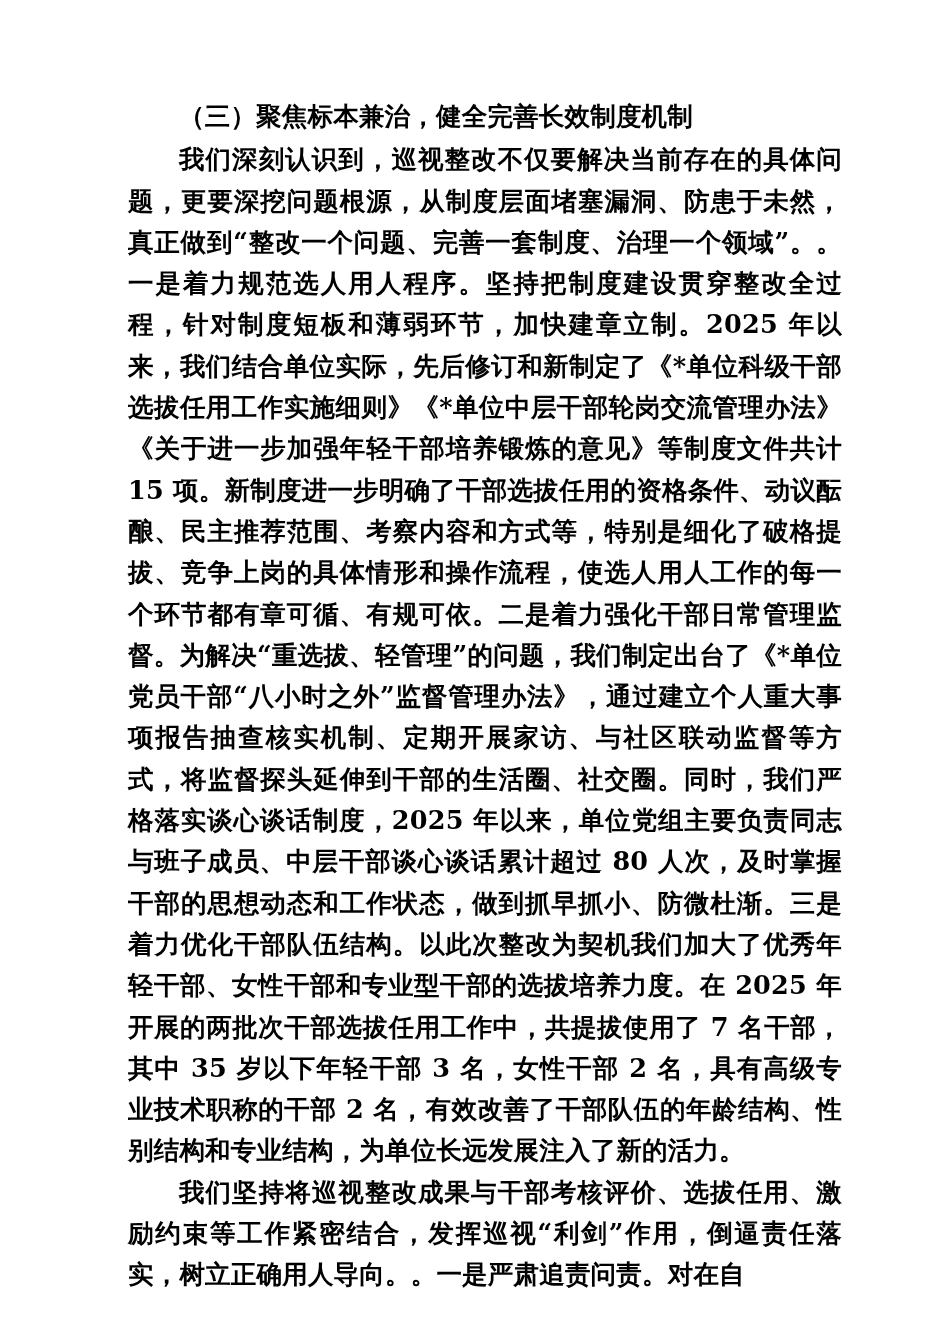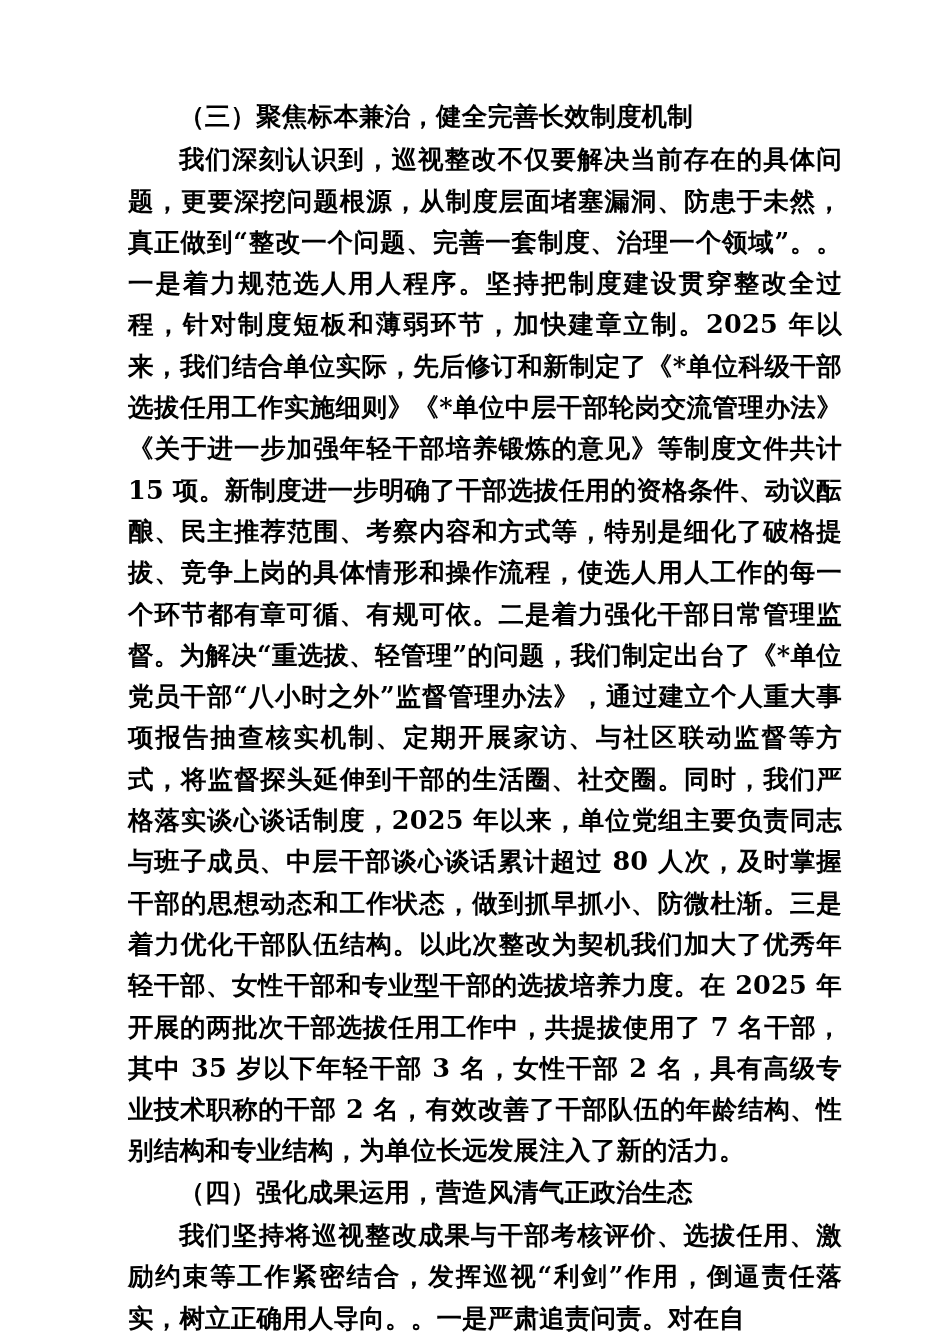--- a/index.html
+++ b/index.html
@@ -42,16 +42,15 @@
     font-weight: bold;
   }
 </style>
 </head>
 <body>
 
 <div class="page">
   <div class="doc-body">
     <p class="heading">（三）聚焦标本兼治，健全完善长效制度机制</p>
     <p class="para">我们深刻认识到，巡视整改不仅要解决当前存在的具体问题，更要深挖问题根源，从制度层面堵塞漏洞、防患于未然，真正做到“整改一个问题、完善一套制度、治理一个领域”。。一是着力规范选人用人程序。坚持把制度建设贯穿整改全过程，针对制度短板和薄弱环节，加快建章立制。2025 年以来，我们结合单位实际，先后修订和新制定了《*单位科级干部选拔任用工作实施细则》《*单位中层干部轮岗交流管理办法》《关于进一步加强年轻干部培养锻炼的意见》等制度文件共计 15 项。新制度进一步明确了干部选拔任用的资格条件、动议酝酿、民主推荐范围、考察内容和方式等，特别是细化了破格提拔、竞争上岗的具体情形和操作流程，使选人用人工作的每一个环节都有章可循、有规可依。二是着力强化干部日常管理监督。为解决“重选拔、轻管理”的问题，我们制定出台了《*单位党员干部“八小时之外”监督管理办法》，通过建立个人重大事项报告抽查核实机制、定期开展家访、与社区联动监督等方式，将监督探头延伸到干部的生活圈、社交圈。同时，我们严格落实谈心谈话制度，2025 年以来，单位党组主要负责同志与班子成员、中层干部谈心谈话累计超过 80 人次，及时掌握干部的思想动态和工作状态，做到抓早抓小、防微杜渐。三是着力优化干部队伍结构。以此次整改为契机我们加大了优秀年轻干部、女性干部和专业型干部的选拔培养力度。在 2025 年开展的两批次干部选拔任用工作中，共提拔使用了 7 名干部，其中 35 岁以下年轻干部 3 名，女性干部 2 名，具有高级专业技术职称的干部 2 名，有效改善了干部队伍的年龄结构、性别结构和专业结构，为单位长远发展注入了新的活力。</p>
-    <p class="heading">（四）强化成果运用，营造风清气正政治生态</p>
     <p class="para">我们坚持将巡视整改成果与干部考核评价、选拔任用、激励约束等工作紧密结合，发挥巡视“利剑”作用，倒逼责任落实，树立正确用人导向。。一是严肃追责问责。对在自</p>
   </div>
 </div>
 
 </body></html>

